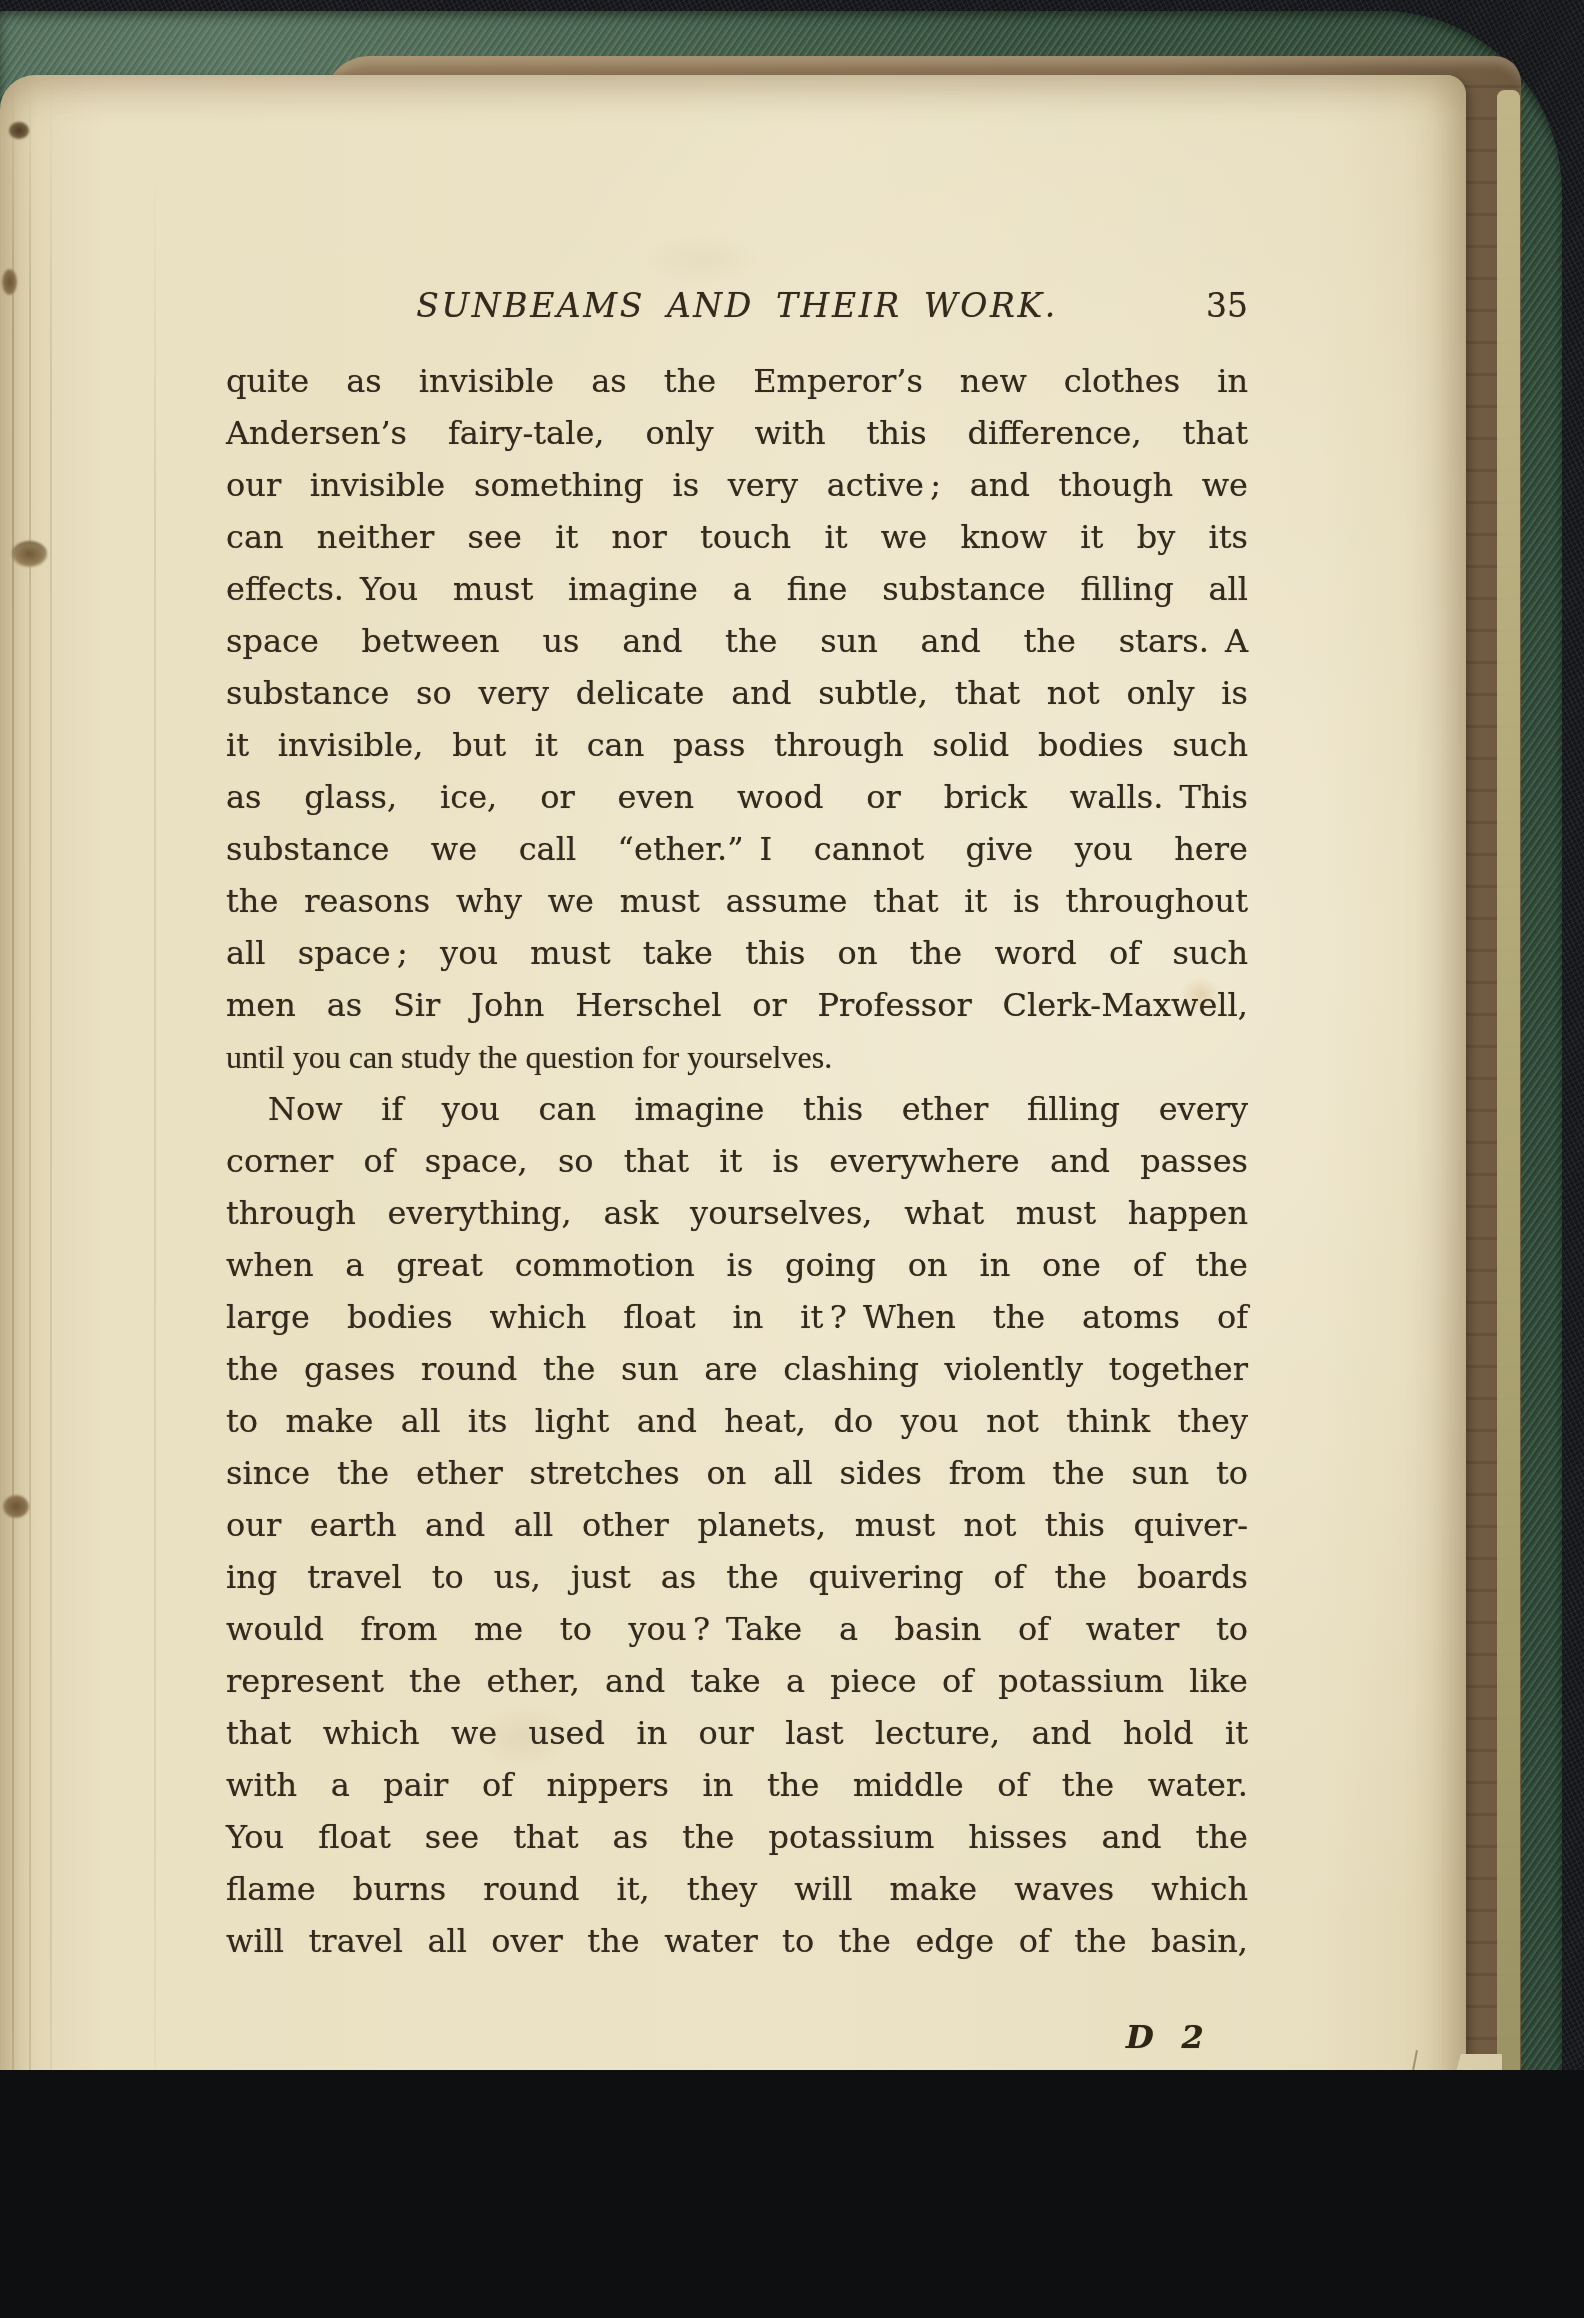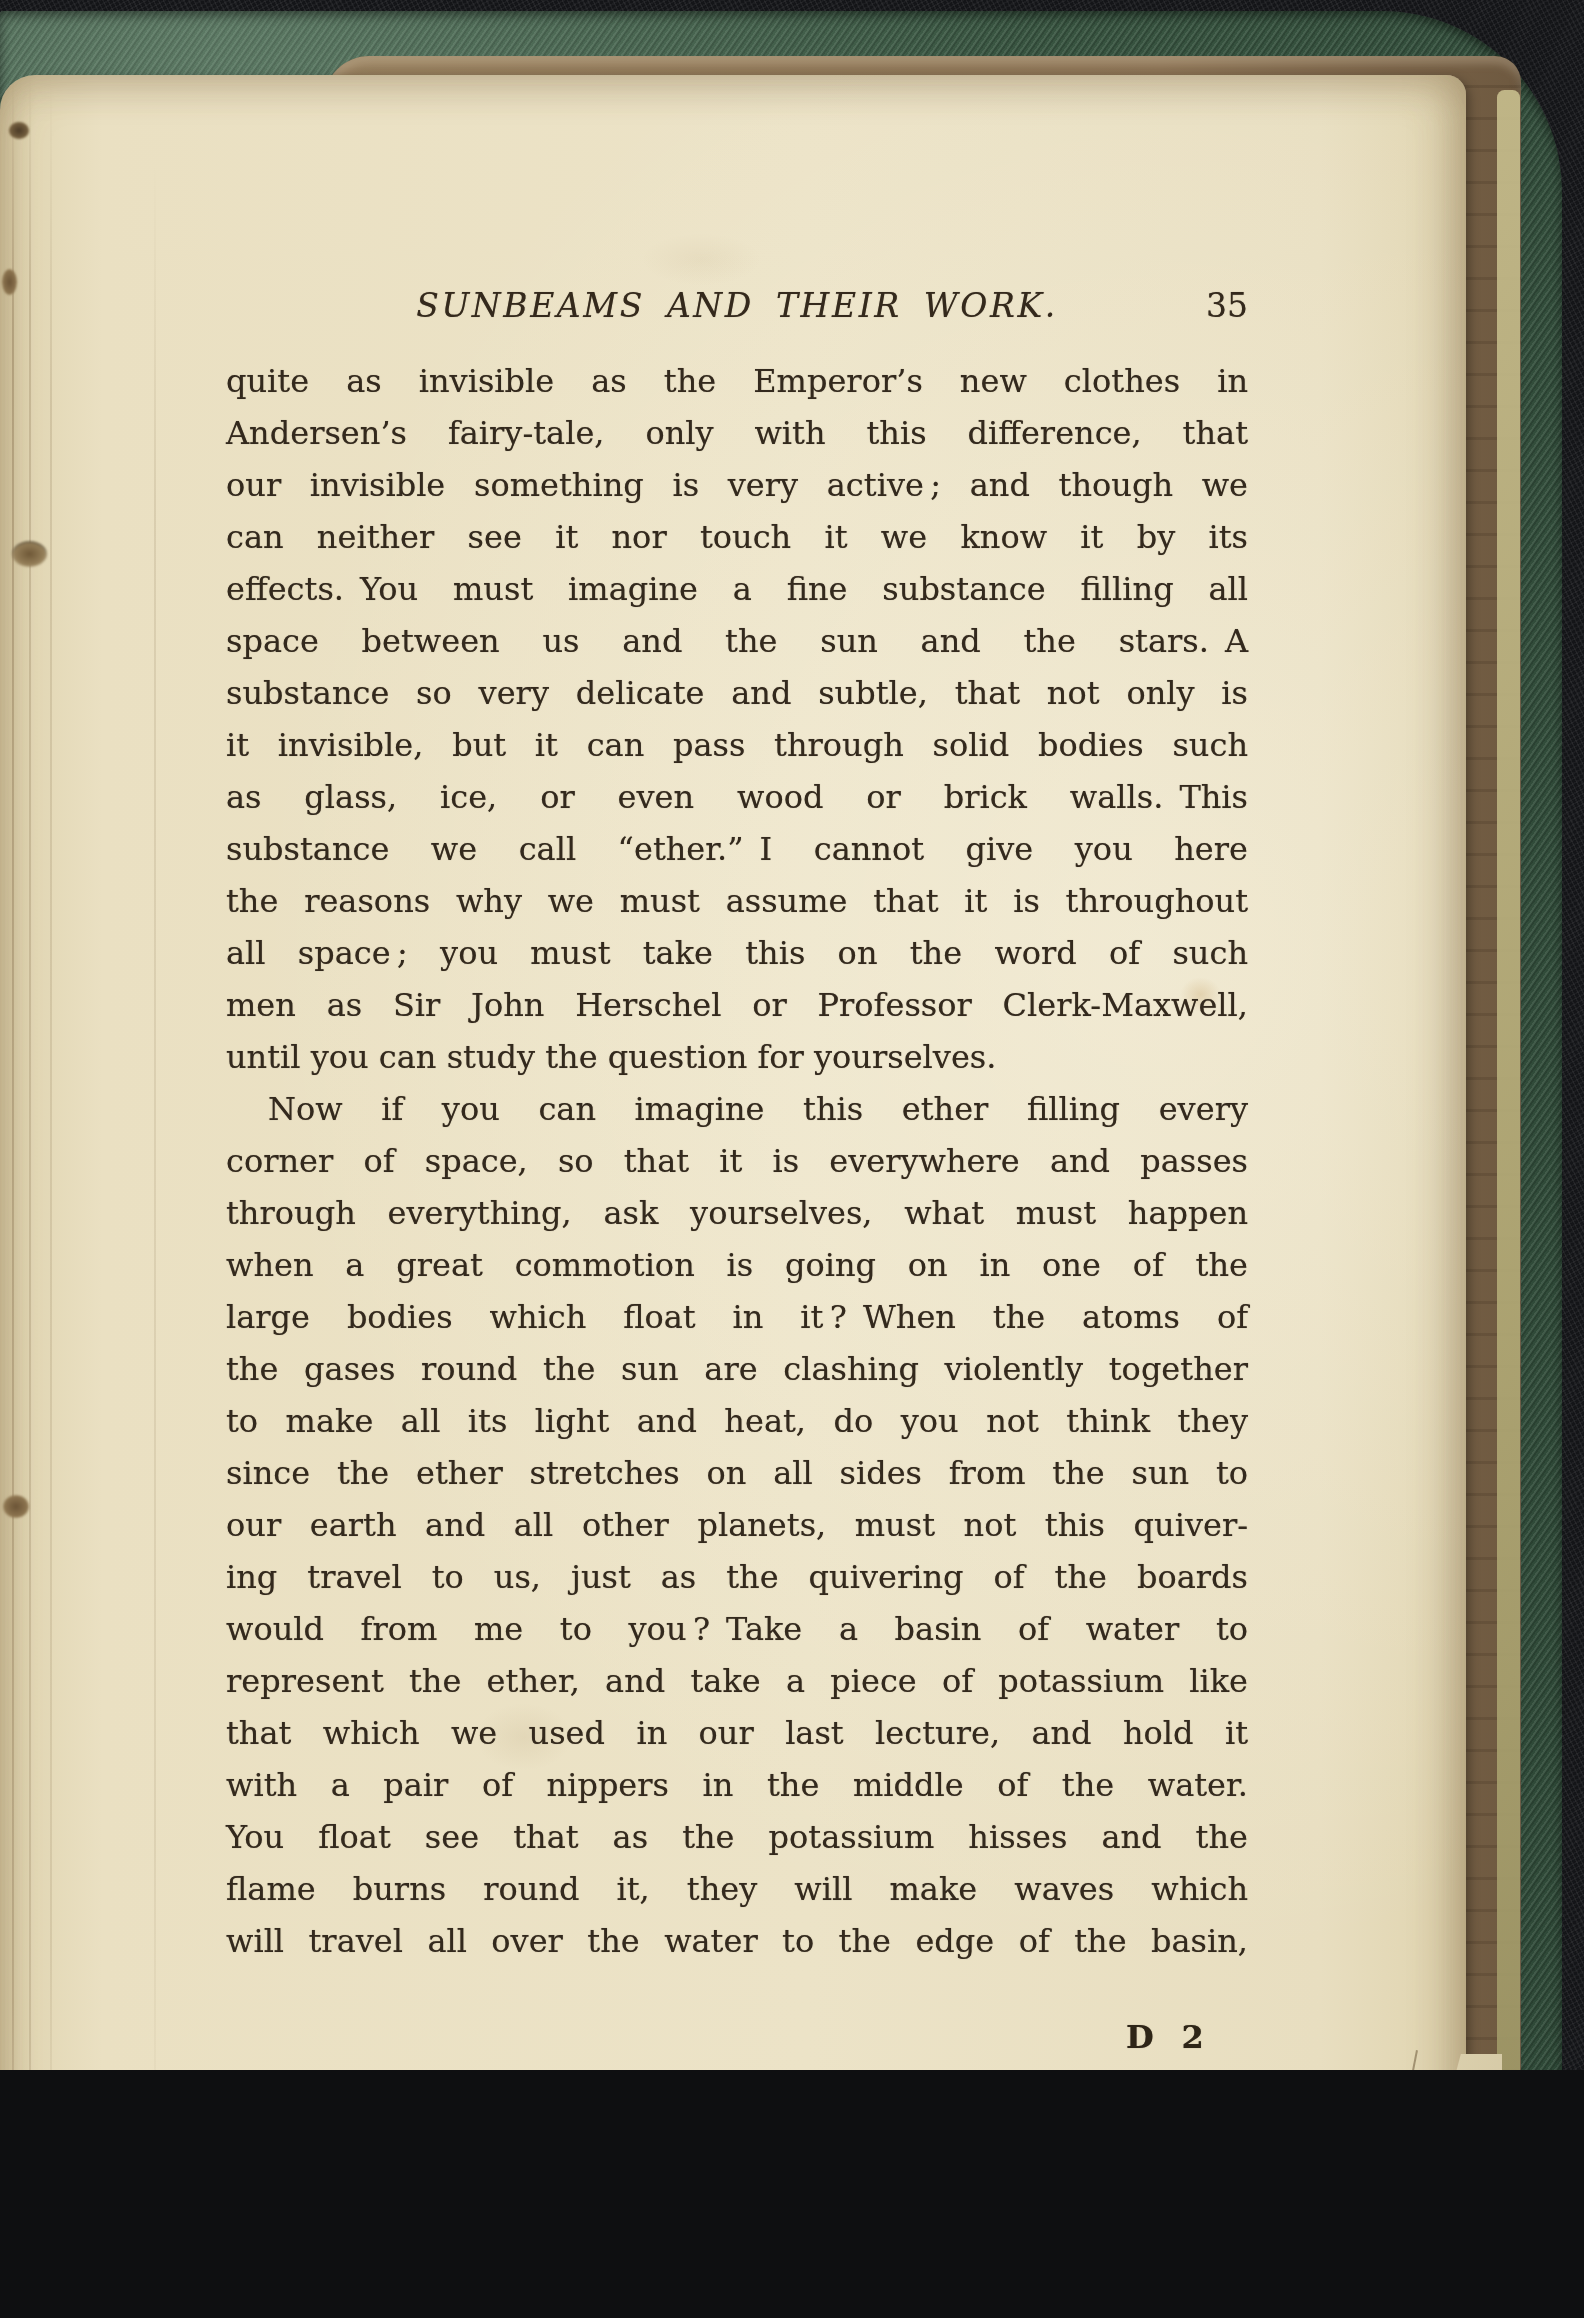--- a/index.html
+++ b/index.html
@@ -120,27 +120,27 @@
     position:absolute;left:226px;top:280px;width:1022px;
     font-size:32px;
     color:#33291d;
     text-shadow:0 0 0.8px rgba(51,41,29,.5);
   }
   .tline{
     line-height:52px;height:52px;
     text-align:justify;text-align-last:justify;
     white-space:normal;
   }
-  .tline.nolast{text-align-last:left;}
+  .tline.nolast{text-align-last:left;font-family:Liberation Serif, serif;}
   .tline.ind{text-indent:42px;}
   .it{}
   .signature-mark{
     position:absolute;left:1126px;top:1943px;
     font-size:32px;font-weight:bold;letter-spacing:1.5px;word-spacing:13.6px;
-    color:#2e2517;text-shadow:0 0 0.8px rgba(46,37,23,.6);
+    color:#2e2517;text-shadow:0 0 0.8px rgba(46,37,23,.6);font-style:italic;
   }
 </style>
 </head>
 <body>
 
 <div class="scene">
   <div class="fabric"></div>
   <div class="green-cloth"></div>
   <div class="page-edges"></div>
   <div class="page-edge-pale"></div>

